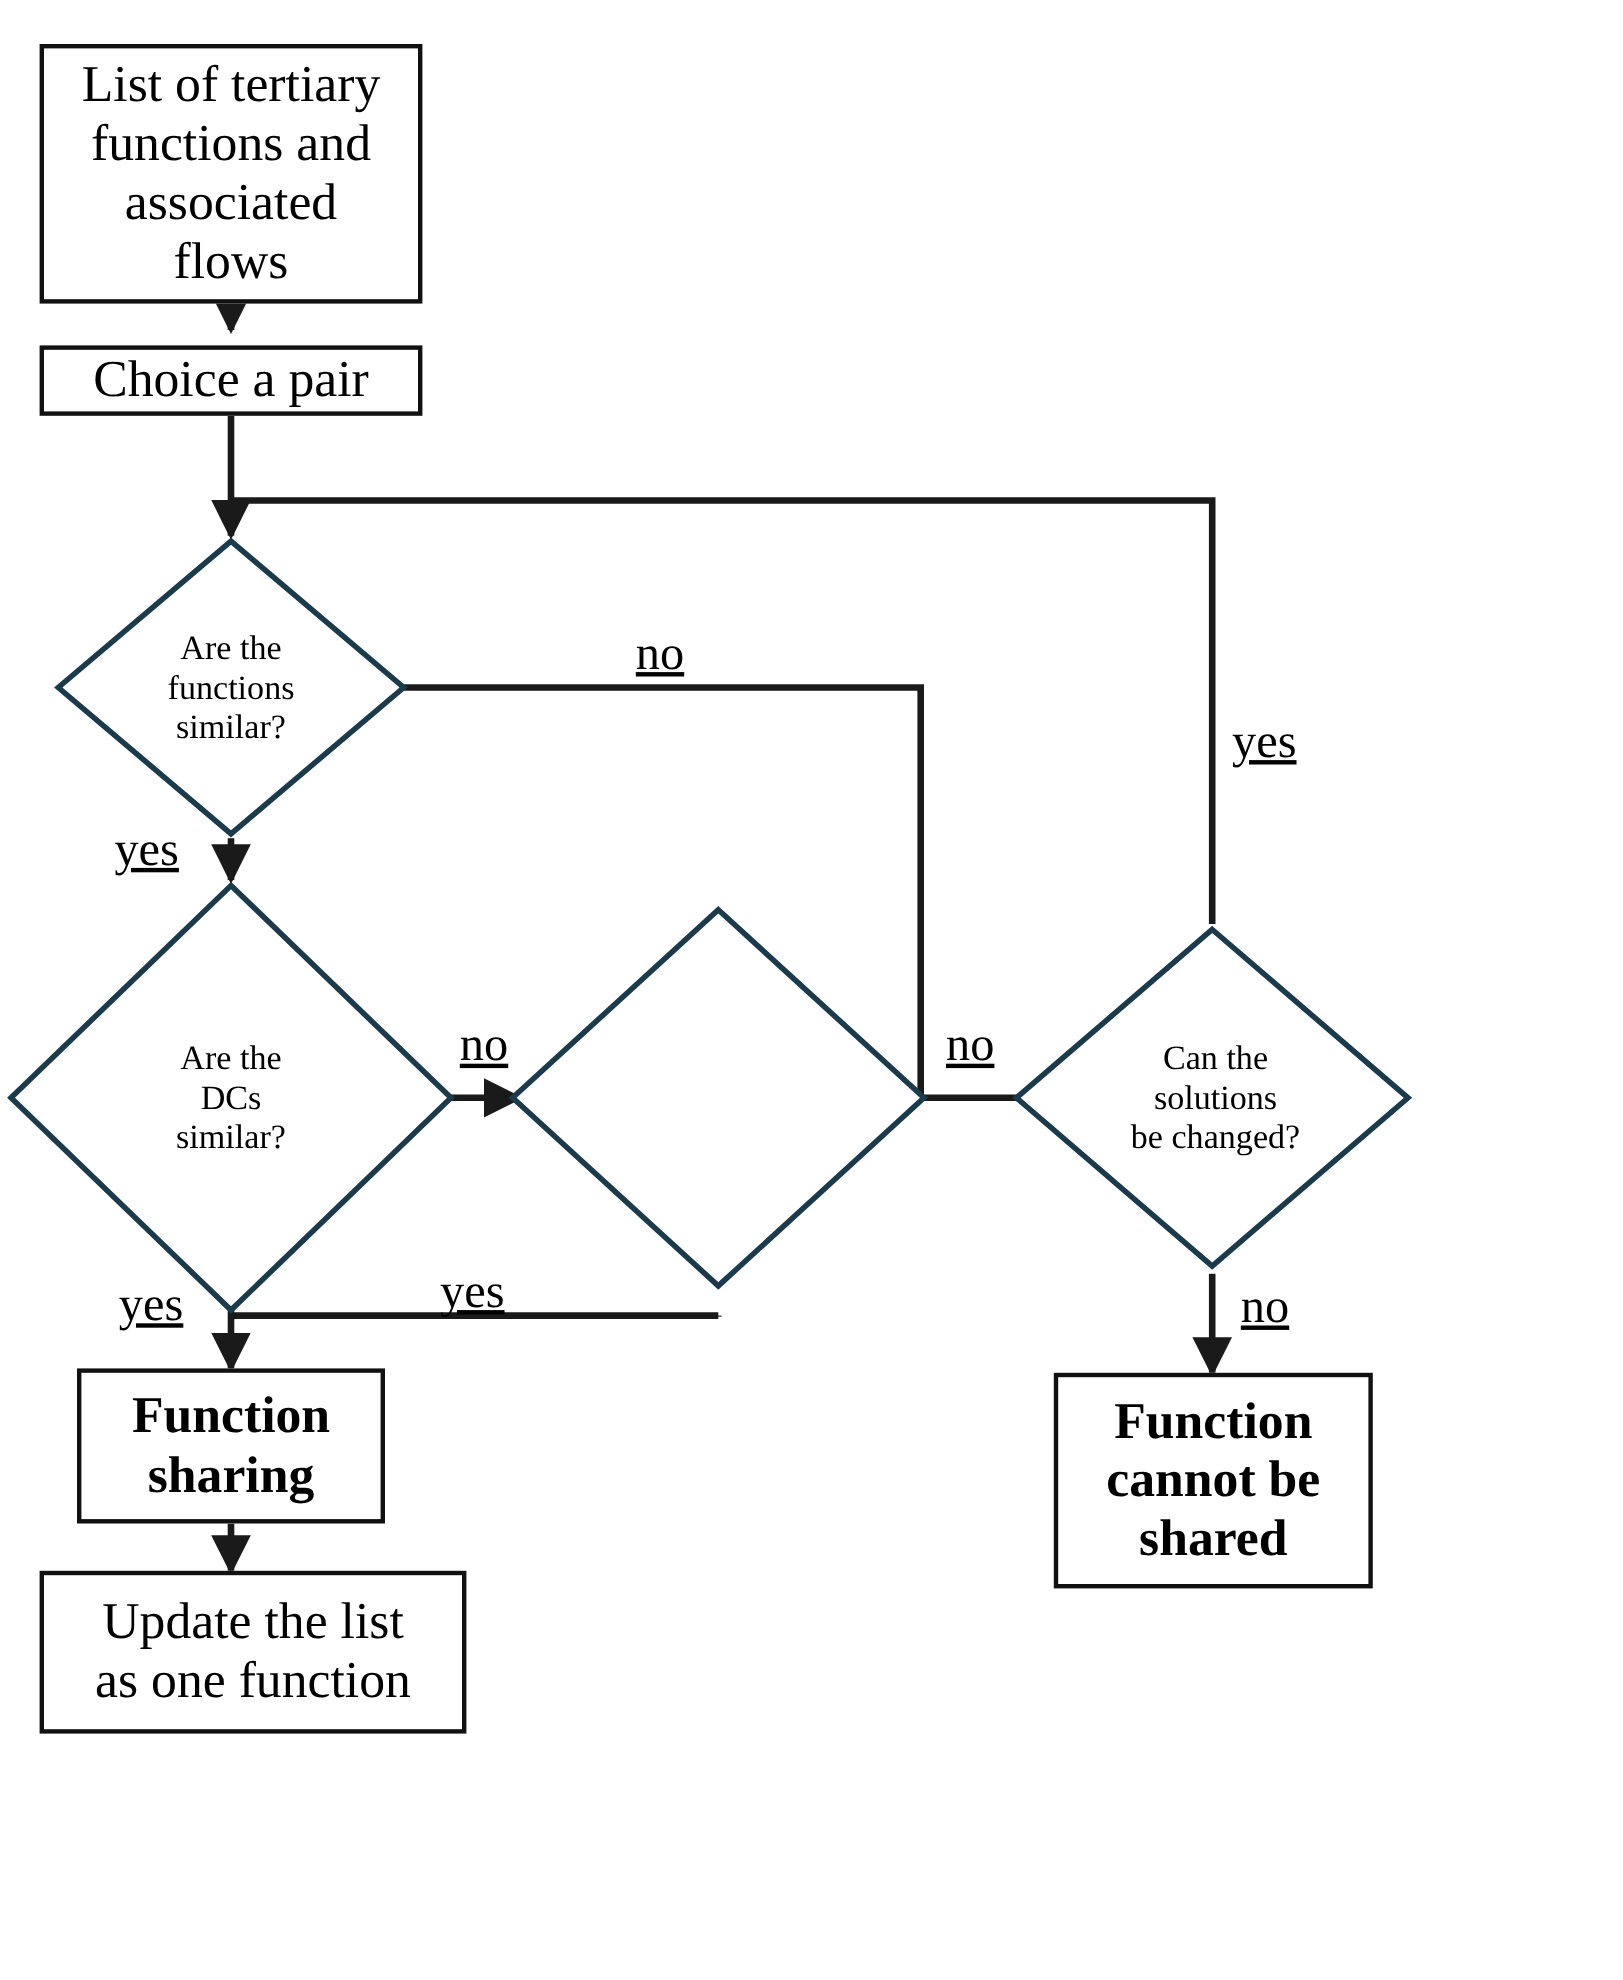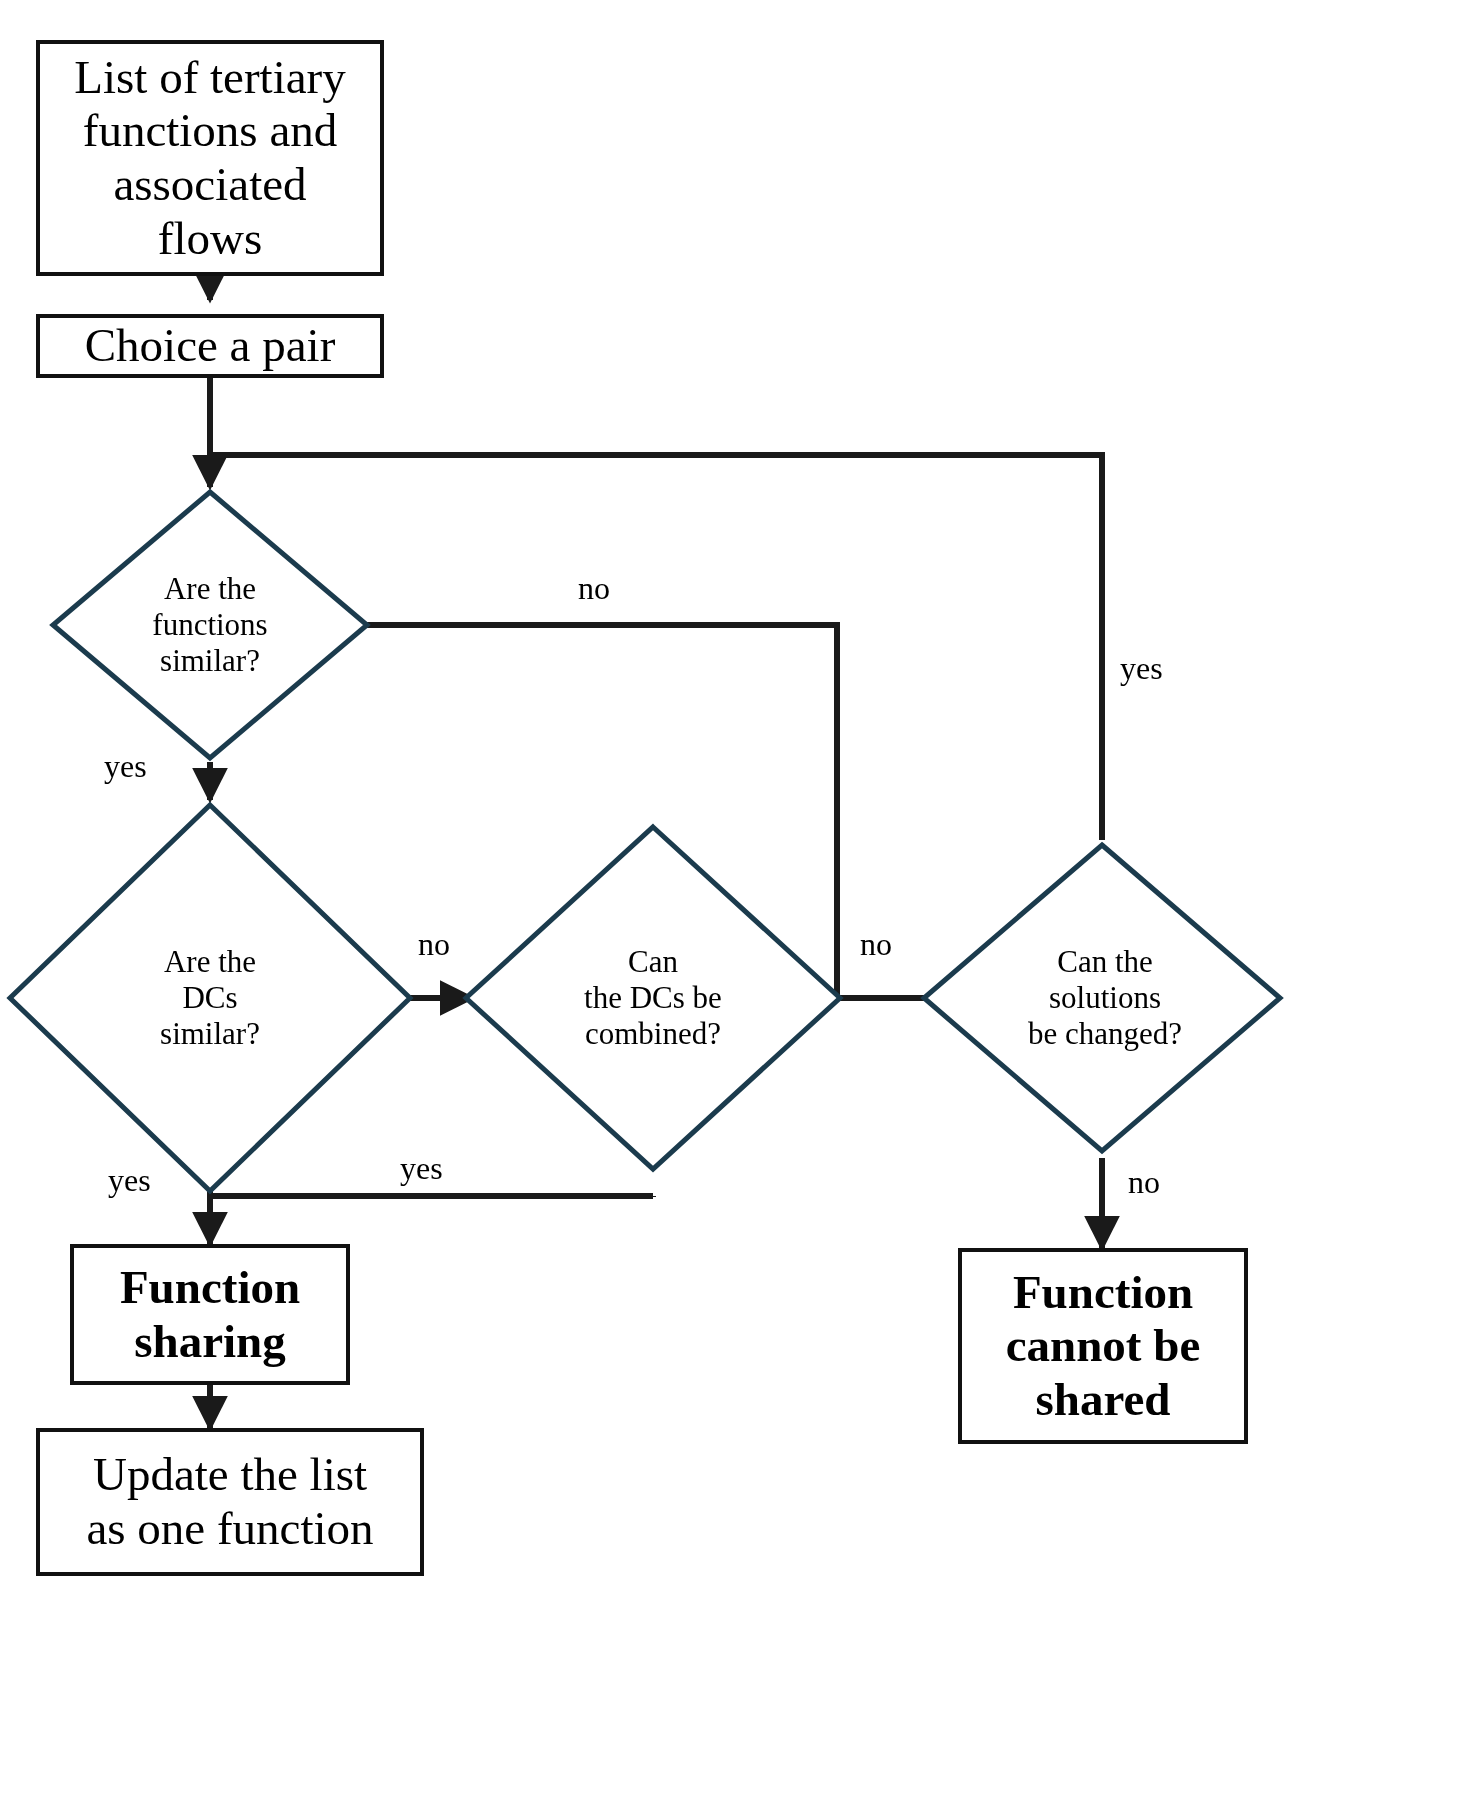--- a/index.html
+++ b/index.html
@@ -57,21 +57,21 @@
     white-space: nowrap;
   }
   .edge-label {
     position: absolute;
     color: #000000;
     line-height: 1;
     white-space: nowrap;
   }
   .t48 { font-size: 47px; }
   .t46 { font-size: 31px; }
-  .t44 { font-size: 32px; }
+  .t44 { font-size: 44px; text-decoration: underline; }
 </style>
 </head>
 <body>
 
 <div id="canvas">
 
   <svg id="edges" viewBox="0 0 1475 1800" xmlns="http://www.w3.org/2000/svg">
     <defs>
       <marker id="arrow" viewBox="0 0 10 10" refX="9" refY="5" markerWidth="6" markerHeight="6" orient="auto-start-reverse">
         <path d="M 0 0 L 10 5 L 0 10 z" fill="#1a1a1a"></path>
@@ -158,27 +158,20 @@
   </div>
 
   <div class="diamond-wrap" style="left:10px; top:805px; width:400px; height:386px; pointer-events:auto;">
     <div class="diamond-label t46">
       <div>Are the</div>
       <div>DCs</div>
       <div>similar?</div>
     </div>
   </div>
 
-  <div class="diamond-wrap" style="left:466px; top:827px; width:374px; height:342px; pointer-events:auto;">
-    <div class="diamond-label t46">
-      <div>Can</div>
-      <div>the DCs be</div>
-      <div>combined?</div>
-    </div>
-  </div>
 
   <div class="diamond-wrap" style="left:927px; top:845px; width:356px; height:306px; pointer-events:auto;">
     <div class="diamond-label t46">
       <div>Can the</div>
       <div>solutions</div>
       <div>be changed?</div>
     </div>
   </div>
 
   <div class="edge-label t44" style="left:578px; top:572px;">no</div>

